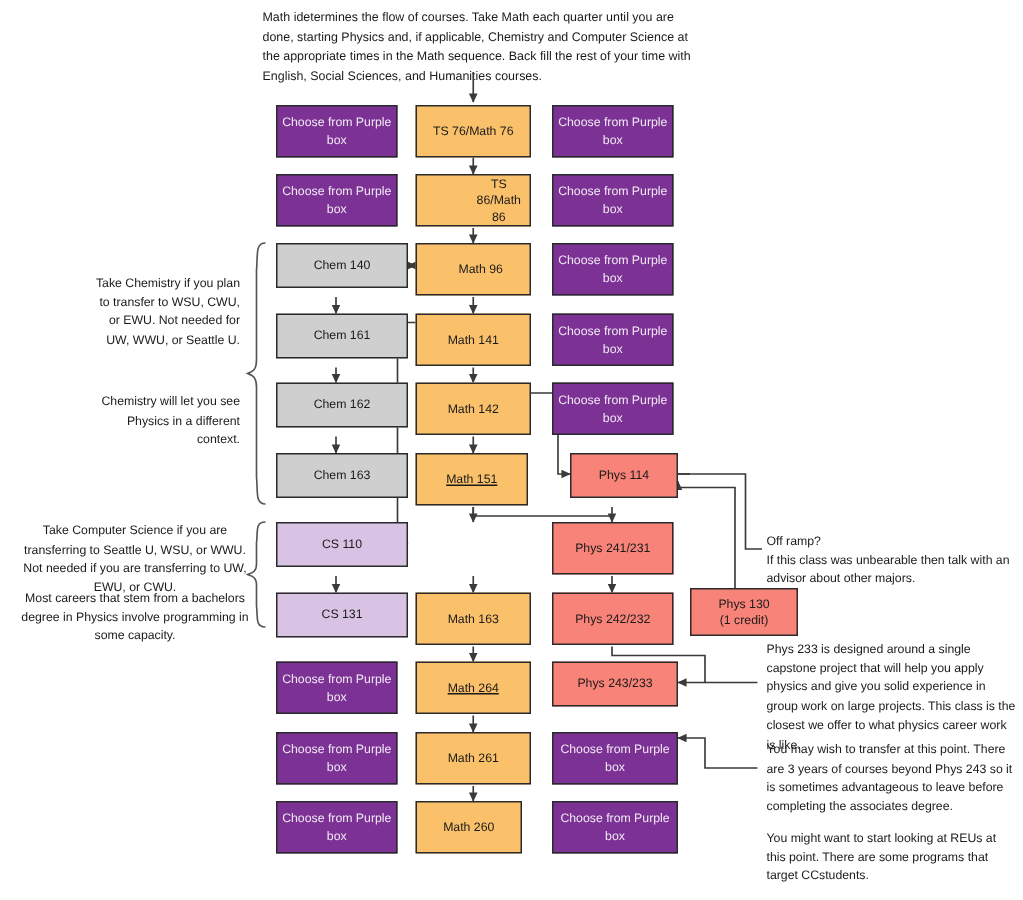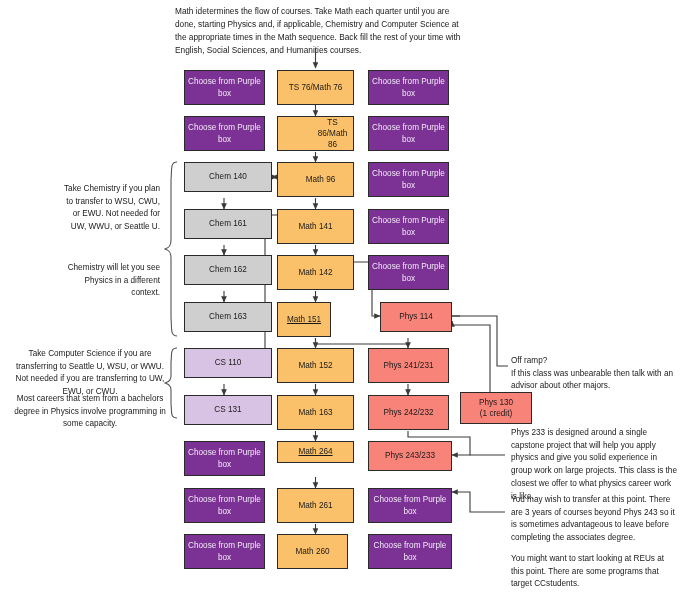--- a/index.html
+++ b/index.html
@@ -171,30 +171,27 @@
   </div>
   <div class="node n-orange" style="left:277px;top:162px;width:77px;height:35px;padding-left:12px;">
     <span>Math 96</span>
   </div>
   <div class="node n-orange" style="left:277px;top:209px;width:77px;height:35px;">
     <span>Math 141</span>
   </div>
   <div class="node n-orange" style="left:277px;top:255px;width:77px;height:35px;">
     <span>Math 142</span>
   </div>
-  <div class="node n-orange" style="left:277px;top:302px;width:54px;height:35px;text-decoration:underline;">
+  <div class="node n-orange" style="left:277px;top:302px;width:75px;height:35px;text-decoration:underline;">
     <span>Math 151</span>
-  </div>
-  <div class="node n-orange" style="left:277px;top:348px;width:77px;height:35px;">
-    <span>Math 152</span>
   </div>
   <div class="node n-orange" style="left:277px;top:395px;width:77px;height:35px;">
     <span>Math 163</span>
   </div>
-  <div class="node n-orange" style="left:277px;top:441px;width:77px;height:22px;text-decoration:underline;">
+  <div class="node n-orange" style="left:277px;top:441px;width:77px;height:35px;text-decoration:underline;">
     <span>Math 264</span>
   </div>
   <div class="node n-orange" style="left:277px;top:488px;width:77px;height:35px;">
     <span>Math 261</span>
   </div>
   <div class="node n-orange" style="left:277px;top:534px;width:71px;height:35px;">
     <span>Math 260</span>
   </div>
 
   <div class="node n-purple" style="left:368px;top:70px;width:81px;height:35px;">

